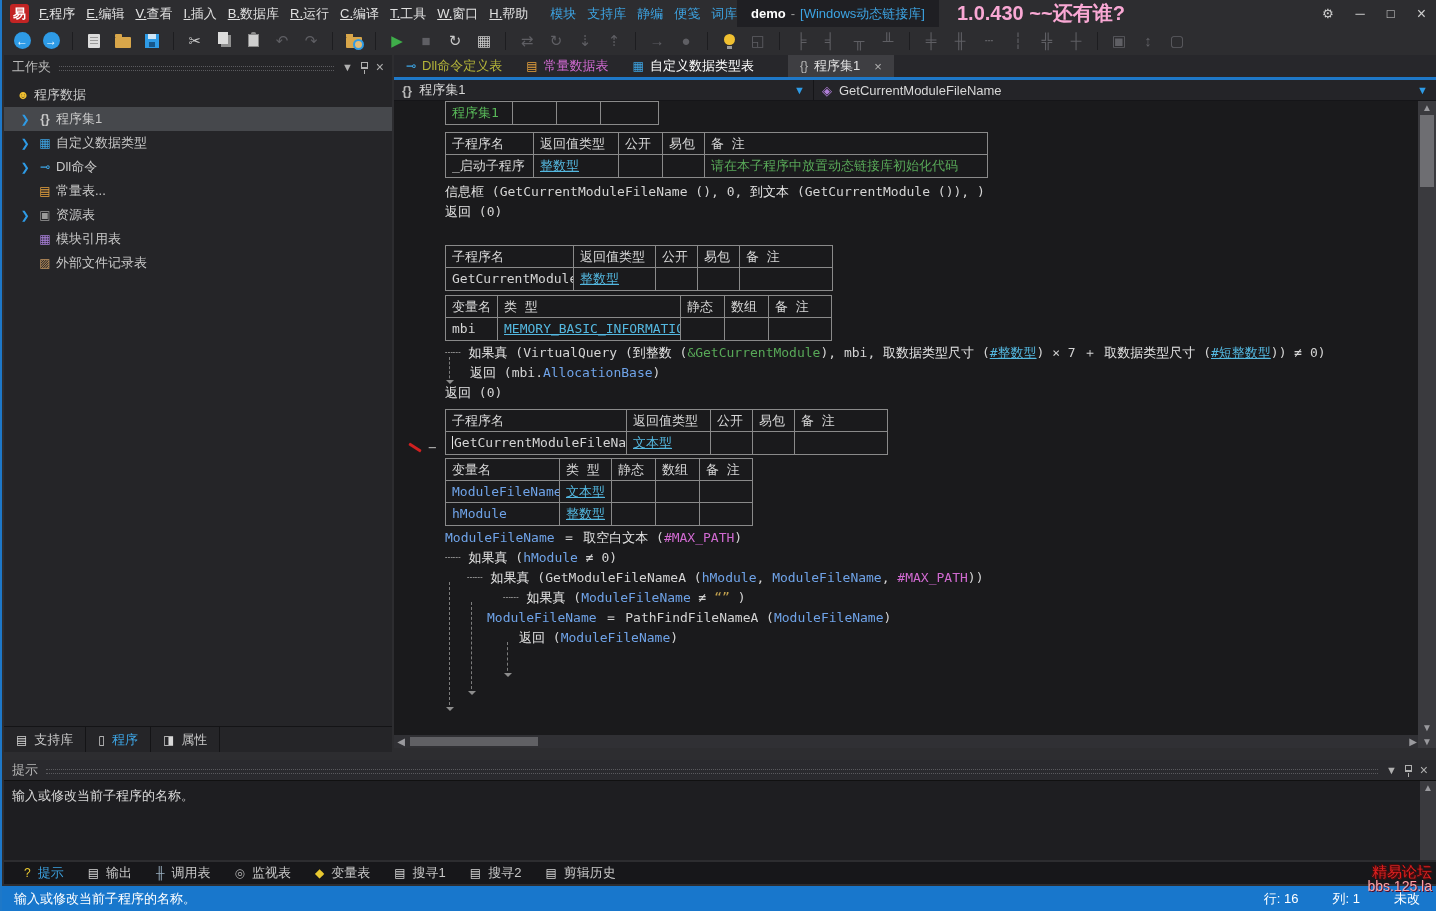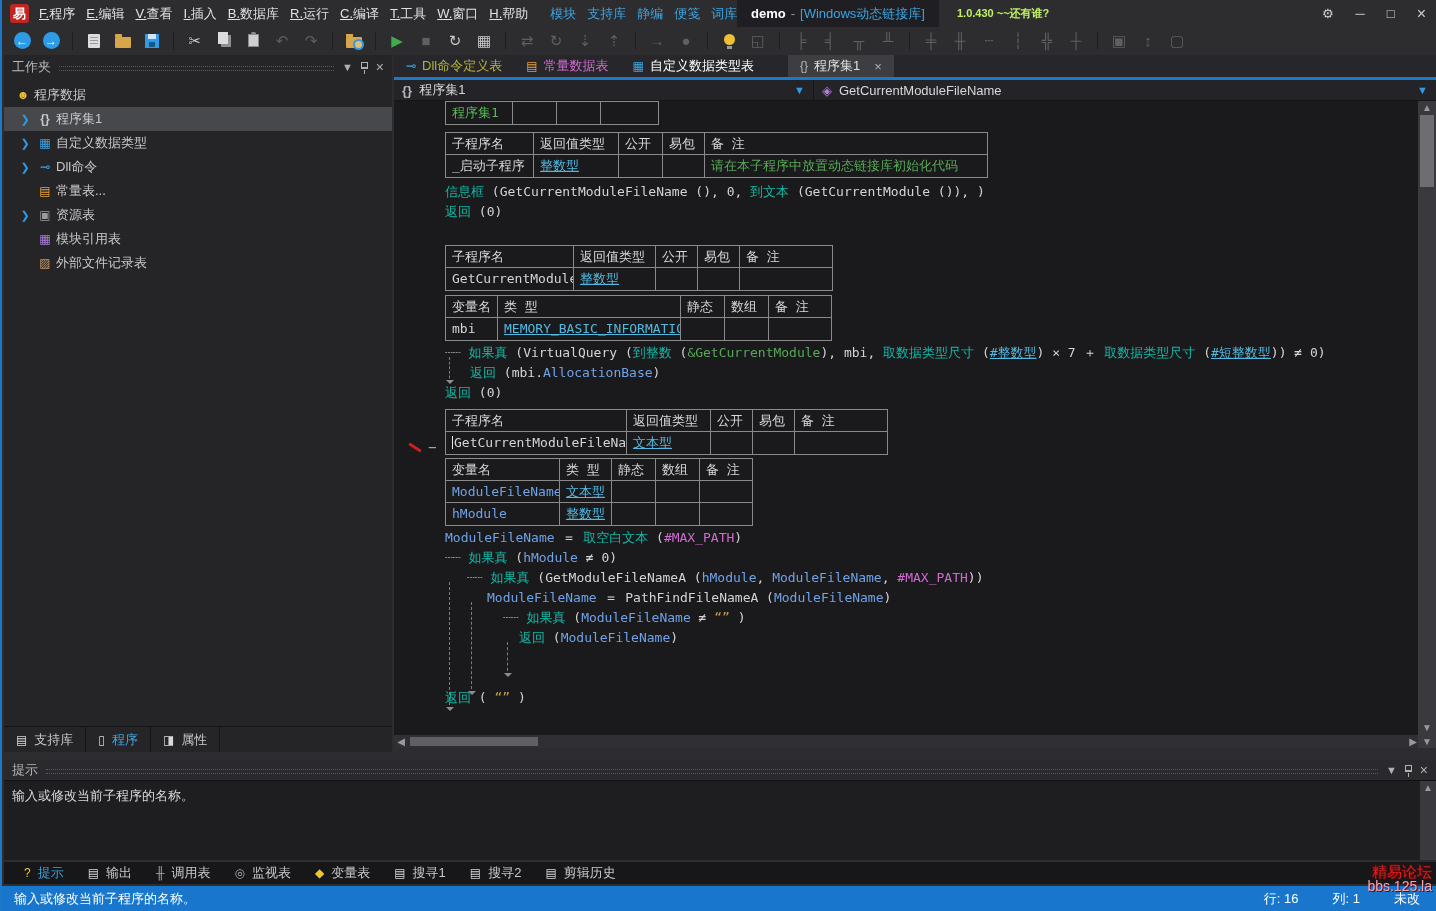--- a/index.html
+++ b/index.html
@@ -14,21 +14,21 @@
   .logo { width:19px; height:19px; margin:0 10px 0 8px; background:#c22424; color:#fff;
     border-radius:3px; text-align:center; line-height:19px; font-weight:bold; font-size:13px; }
   .menus { display:flex; gap:11px; }
   .menu-item { display:inline-block; cursor:default; }
   .menu-item::first-letter { text-decoration:underline; }
   .menu-links { display:flex; gap:11px; margin-left:22px; }
   .menu-link { color:#3da4e3; }
   #title-doc-block { position:absolute; left:735px; top:0; height:27px; background:#1f1f23;
     display:flex; align-items:center; padding:0 14px; gap:5px; }
   #title-version { position:absolute; left:955px; top:0; height:27px; display:flex;
-    align-items:center; color:#bef264; font-weight:bold; font-size:11px; }
+    align-items:center; color:#f9a8d4; font-weight:bold; font-size:20px; }
   #win-controls { position:absolute; right:10px; top:0; height:27px; display:flex;
     align-items:center; gap:22px; color:#cfcfcf; font-size:13px; }
   #win-controls span { cursor:default; }
 
   
   #toolbar { position:absolute; left:2px; top:27px; width:1434px; height:27px;
     background:#2d2d30; display:flex; align-items:center; padding-left:8px; gap:9px; }
   .tsep { width:1px; height:18px; background:#1d1d20; margin:0 2px; }
   .tb { display:inline-flex; align-items:center; justify-content:center; width:20px; height:20px;
     font-size:15px; line-height:20px; }
@@ -80,21 +80,21 @@
     padding-left:51px; position:absolute; }
   .etable { display:inline-block; border:1px solid #8a8a8a; }
   .erow { display:flex; height:22px; border-bottom:1px solid #8a8a8a; }
   .erow:last-child { border-bottom:none; }
   .ecell { border-right:1px solid #8a8a8a; padding:0 6px; line-height:21px; overflow:hidden;
     white-space:nowrap; color:#d4d4d4; }
   .ecell:last-child { border-right:none; }
   .ecode { position:relative; }
   .eline { height:20px; line-height:20px; white-space:pre; }
   .gap { width:1px; }
-  .c-p{color:#d4d4d4} .c-kw{color:#14b8a6} .c-co{color:#d06ad0}
+  .c-p{color:#d4d4d4} .c-kw{color:#e5e5e5} .c-co{color:#d06ad0}
   .c-ty{color:#54b8e0;text-decoration:underline} .c-va{color:#6fa3e8}
   .c-gr{color:#58a858} .c-st{color:#c2a14e} .c-cm{color:#58a858}
   .c-sec{color:#58b858} .c-th{color:#d8d8d8} .c-dash{color:#8a8a8a}
   .caret { display:inline-block; width:1px; height:13px; background:#e8e8e8; vertical-align:-2px; margin-right:1px; }
   .guide { position:absolute; border-left:1px dashed #7d7d7d; width:0; }
   .guide::after { content:""; position:absolute; bottom:-5px; left:-4px;
     border:4px solid transparent; border-top-color:#8d8d8d; }
   #margin-marks { position:absolute; left:14px; top:338px; width:34px; height:16px; }
   .pencil { position:absolute; left:0; top:7px; width:14px; height:3px; background:#cf2020;
     transform:rotate(32deg); border-radius:1px; }
@@ -387,26 +387,25 @@
             <div class="ecell" style="width: 44px;"></div>
             <div class="ecell" style="width: 44px;"></div>
             <div class="ecell" style="width: 52px;"></div>
           </div></div><br><div class="gap" style="height: 2px;"></div><div class="ecode">
           <div class="guide" style="left: 4px; top: 54px; height: 128px;"></div>
           <div class="guide" style="left: 26px; top: 74px; height: 92px;"></div>
           <div class="guide" style="left: 62px; top: 114px; height: 34px;"></div>
           <div class="eline" style="padding-left: 0px;"><span class="c-va">ModuleFileName</span><span class="c-p"> ＝ </span><span class="c-kw">取空白文本</span><span class="c-p"> (</span><span class="c-co">#MAX_PATH</span><span class="c-p">)</span></div>
           <div class="eline" style="padding-left: 0px;"><span class="c-dash">┄┄ </span><span class="c-kw">如果真</span><span class="c-p"> (</span><span class="c-va">hModule</span><span class="c-p"> ≠ 0)</span></div>
           <div class="eline" style="padding-left: 22px;"><span class="c-dash">┄┄ </span><span class="c-kw">如果真</span><span class="c-p"> (GetModuleFileNameA (</span><span class="c-va">hModule</span><span class="c-p">, </span><span class="c-va">ModuleFileName</span><span class="c-p">, </span><span class="c-co">#MAX_PATH</span><span class="c-p">))</span></div>
+          <div class="eline" style="padding-left: 58px;"><span class="c-dash">┄┄ </span><span class="c-kw">如果真</span><span class="c-p"> (</span><span class="c-va">ModuleFileName</span><span class="c-p"> ≠ </span><span class="c-st">“”</span><span class="c-p"> )</span></div>
           <div class="eline" style="padding-left: 42px;"><span class="c-va">ModuleFileName</span><span class="c-p"> ＝ PathFindFileNameA (</span><span class="c-va">ModuleFileName</span><span class="c-p">)</span></div>
-          <div class="eline" style="padding-left: 58px;"><span class="c-dash">┄┄ </span><span class="c-kw">如果真</span><span class="c-p"> (</span><span class="c-va">ModuleFileName</span><span class="c-p"> ≠ </span><span class="c-st">“”</span><span class="c-p"> )</span></div>
           <div class="eline" style="padding-left: 74px;"><span class="c-kw">返回</span><span class="c-p"> (</span><span class="c-va">ModuleFileName</span><span class="c-p">)</span></div>
           <div class="eline" style="padding-left: 0px;"></div>
           <div class="eline" style="padding-left: 0px;"></div>
-          <div class="eline" style="padding-left: 0px;"><span class="c-kw">返回</span><span class="c-p"> ( </span><span class="c-st">“”</span><span class="c-p"> )</span></div>
         </div></div>
   </div>
 
   <div id="vscroll">
     <div class="sb-arrow">▲</div>
     <div id="vthumb"></div>
     <div class="sb-arrow down">▼</div>
   </div>
   <div id="hscroll">
     <div class="sb-arrow">◀</div>

